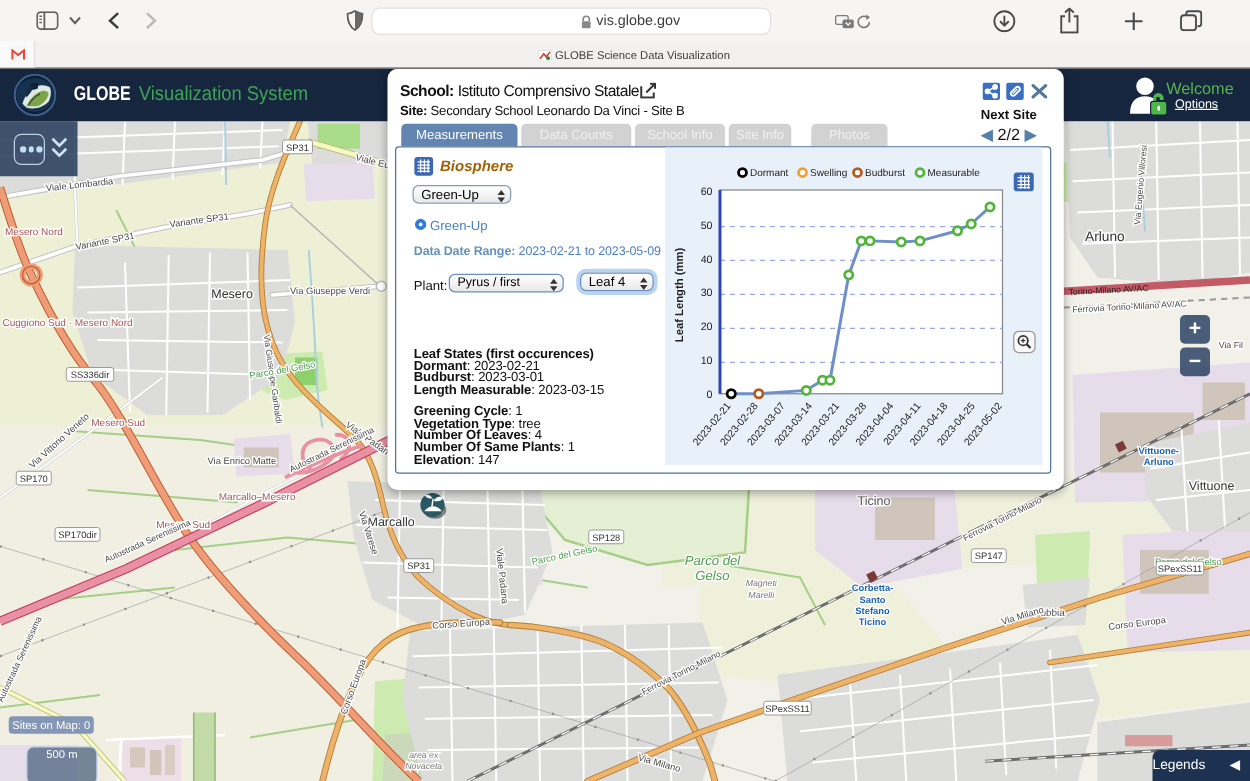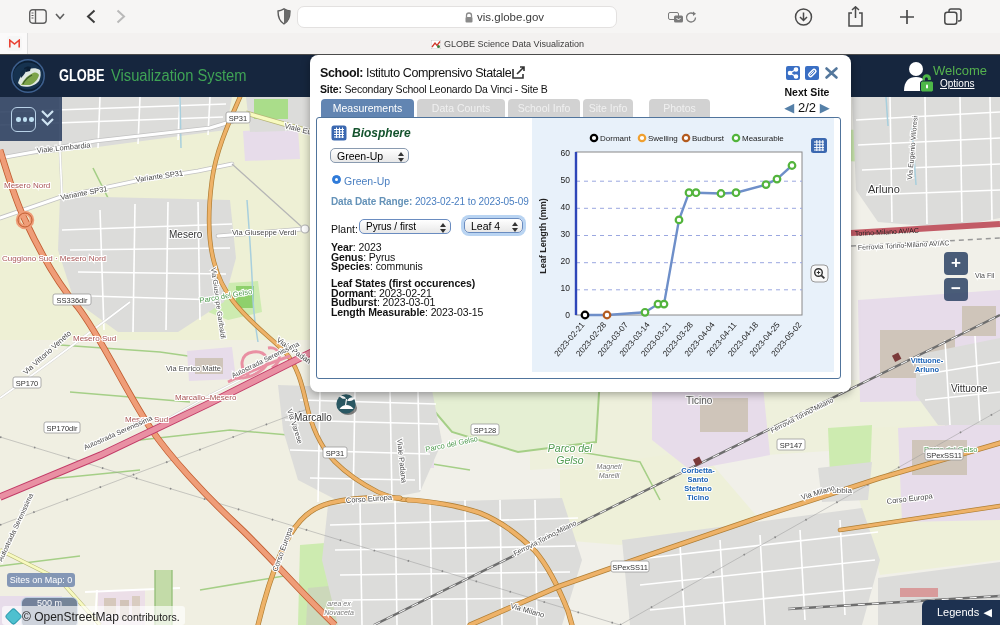--- a/index.html
+++ b/index.html
@@ -406,24 +406,21 @@
       <path d="M1,9 L6.5,14.5 L12,9" fill="none" stroke="#cfe4f2" stroke-width="2.2"></path>
     </svg>
   </div>
 
   <div id="zoomctl">
       <div class="zbtn">+</div>
       <div class="zbtn">−</div>
     </div>
   <div id="sites">Sites on Map: 0</div>
   <div id="scalebar">500 m</div>
-  <div id="attrib"><svg width="17" height="17" viewBox="0 0 17 17" style="vertical-align:-4px">
-        <rect x="2.5" y="2.5" width="12" height="12" rx="2.5" transform="rotate(45 8.5 8.5)" fill="#4ec0cf" stroke="#2a9aad" stroke-width="1"></rect>
-      </svg><span style="font-size:12px">© OpenStreetMap</span> <span style="font-size:10.5px">contributors.</span></div>
-  <div id="legendbtn"><span style="padding-left:15px">Legends</span> <span style="float:right;padding-right:8px">◀</span></div>
+  <div id="legendbtn"><span style="">Legends</span> <span style="float:right;padding-right:8px">◀</span></div>
 
   <div id="popup">
     <div style="position:absolute;left:10px;top:28px;font-size:10.5px;letter-spacing:-0.2px;white-space:nowrap"><b>Site:</b> Secondary School Leonardo Da Vinci - Site B</div>
     <div style="position:absolute;left:10px;top:11px;font-size:12.5px;letter-spacing:-0.4px;white-space:nowrap"><b>School:</b> Istituto Comprensivo Statale</div>
     <div class="tab" style="left:11px;width:93px;background:#6285b2;color:#fff">Measurements</div>
     <div class="tab" style="left:107px;width:88px;">Data Counts</div>
     <div class="tab" style="left:198px;width:72px;">School Info</div>
     <div class="tab" style="left:273px;width:50px;">Site Info</div>
     <div class="tab" style="left:339px;width:61px;">Photos</div>
     <div style="position:absolute;left:463px;top:31px;width:68px;text-align:center;font-weight:bold;font-size:10.5px">Next Site</div>
@@ -455,38 +452,38 @@
 
       <div style="position:absolute;left:215px;top:0px;width:302px;height:254px;background:#e8f1fa"></div>
 
       <svg style="position:absolute;left:14px;top:7px" width="16" height="16" viewBox="0 0 16 16">
         <rect x="0.5" y="0.5" width="15" height="15" rx="2.5" fill="#3b68b0"></rect>
         <g stroke="#fff" stroke-width="1">
           <path d="M3,4.5 H13 M3,7 H13 M3,9.5 H13 M3,12 H13"></path>
           <path d="M5.5,2.5 V13 M8.5,2.5 V13 M11.5,2.5 V13"></path>
         </g>
       </svg>
-      <div style="position:absolute;left:35px;top:8px;font-size:12px;font-weight:bold;font-style:italic;color:#14532d">Biosphere</div>
+      <div style="position:absolute;left:35px;top:8px;font-size:12px;font-weight:bold;font-style:italic;color:#a16207">Biosphere</div>
 
       <div class="sel" style="position:absolute;left:13px;top:30px;width:79px;height:15px;">Green-Up</div>
 
       <div style="position:absolute;left:15px;top:57px;width:9px;height:9px;border-radius:50%;background:#2f7bd9;border:1px solid #2f7bd9"></div>
       <div style="position:absolute;left:18px;top:60px;width:3px;height:3px;border-radius:50%;background:#fff"></div>
       <div style="position:absolute;left:27px;top:57px;color:#4a7fc1;font-size:10.5px">Green-Up</div>
       <div style="position:absolute;left:14px;top:78px;font-size:10px;letter-spacing:-0.1px;color:#4a7fc1;white-space:nowrap"><b style="color:#6492b8">Data Date Range:</b> 2023-02-21 to 2023-05-09</div>
       <div style="position:absolute;left:14px;top:105px;font-size:10.5px">Plant:</div>
       <div class="sel" style="position:absolute;left:42px;top:101px;width:92px;height:15px;border-color:#6a8cc0;font-size:10px">Pyrus / first</div>
       <div class="sel" style="position:absolute;left:147px;top:100px;width:59px;height:15px;border-color:#6a8cc0;box-shadow:0 0 0 3px #b9d4f2">Leaf 4</div>
 
-      <div style="position:absolute;left:14px;top:125px;font-size:10.5px;letter-spacing:-0.1px;line-height:9.7px;color:#111">
-        <b>Year</b>: 2023<br><b>Genus</b>: Pyrus<br><b>Species</b>: communis
-      </div>
       <div style="position:absolute;left:14px;top:161px;font-size:10.5px;letter-spacing:-0.1px;line-height:9.7px;color:#111">
         <b>Leaf States (first occurences)</b><br>
         <b>Dormant</b>: 2023-02-21<br><b>Budburst</b>: 2023-03-01<br><b>Length Measurable</b>: 2023-03-15
+      </div>
+      <div style="position:absolute;left:14px;top:207px;font-size:10.5px;letter-spacing:-0.1px;line-height:9.7px;color:#111">
+        <b>Greening Cycle</b>: 1<br><b>Vegetation Type</b>: tree<br><b>Number Of Leaves</b>: 4<br><b>Number Of Same Plants</b>: 1<br><b>Elevation</b>: 147
       </div>
 
       <svg style="position:absolute;left:215px;top:0" width="310" height="260" viewBox="0 0 310 260">
 
         <g font-size="8" font-family="Liberation Sans, sans-serif" fill="#222">
           <circle cx="62" cy="20" r="3.2" fill="#fff" stroke="#000" stroke-width="2.2"></circle>
             <text x="68" y="23">Dormant</text>
           <circle cx="110" cy="20" r="3.2" fill="#fff" stroke="#f0a030" stroke-width="2.2"></circle>
             <text x="116" y="23">Swelling</text>
           <circle cx="154" cy="20" r="3.2" fill="#fff" stroke="#b35b1f" stroke-width="2.2"></circle>

